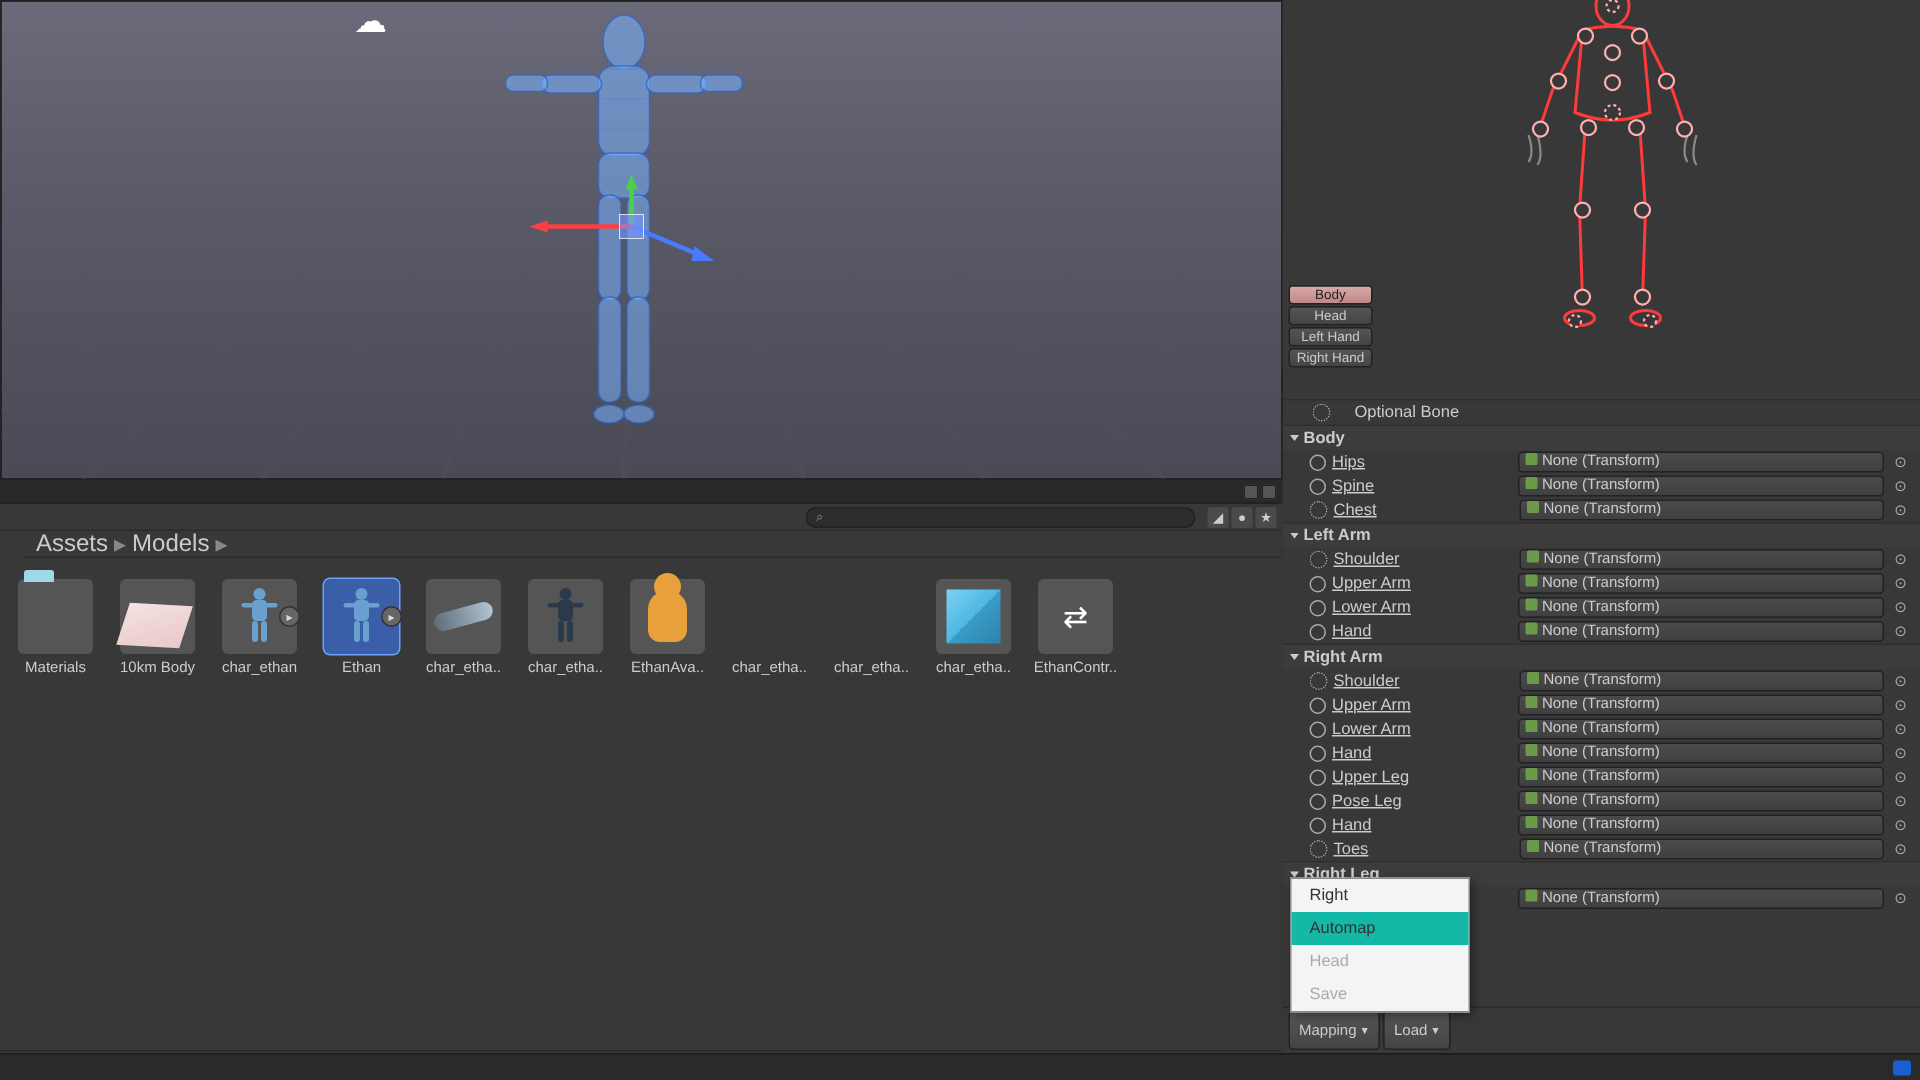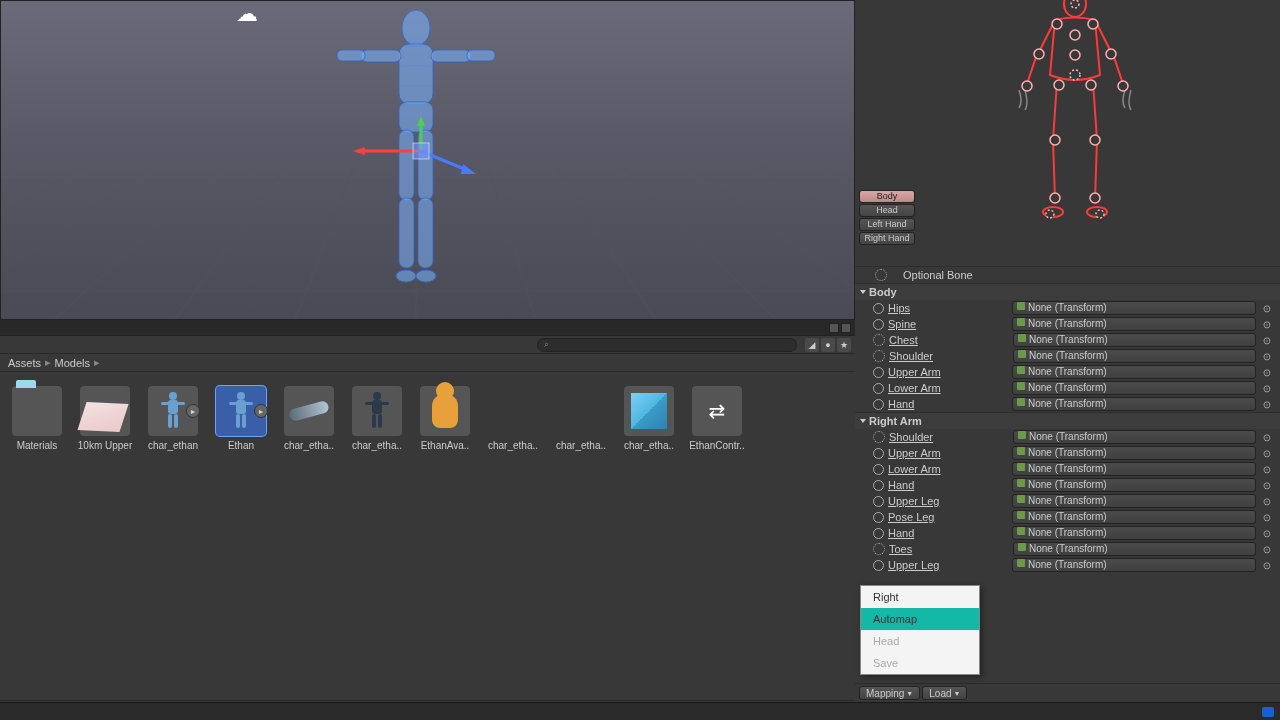--- a/index.html
+++ b/index.html
@@ -25,21 +25,21 @@
 .strip { height: 15px; background: #282828; display:flex; align-items:center; justify-content:flex-end; gap:2px; padding:0 4px;}
 .strip .mini-btn { width: 10px; height: 10px; background:#555; border:1px solid #222;}
 
 
 .project-panel { flex: 1; background: #383838; display: flex; flex-direction: column; border-top: 1px solid #222; }
 .project-toolbar { height: 18px; background: #383838; display: flex; align-items: center; padding: 0 4px; gap: 4px; border-bottom:1px solid #2a2a2a;}
 .search-box { width: 260px; height: 14px; background: #2d2d2d; border: 1px solid #222; border-radius: 7px; margin-left: auto; display:flex; align-items:center; padding:0 6px;}
 .search-box span { color:#888; font-size:9px;}
 .tool-icons { display:flex; gap:2px; margin-left:4px;}
 .tool-icons div { width:14px; height:14px; background:#4a4a4a; border-radius:2px; display:flex; align-items:center; justify-content:center; color:#ccc; font-size:9px;}
-.breadcrumb { height: 18px; background: #383838; display: flex; align-items: center; padding: 0 6px; font-size: 11px; color: #ccc; border-bottom: 1px solid #2a2a2a; }
+.breadcrumb { height: 18px; background: #383838; display: flex; align-items: center; padding: 0 6px; font-size: 16px; color: #ccc; border-bottom: 1px solid #2a2a2a; margin-left: 16px; }
 .breadcrumb span { margin: 0 2px; }
 .crumb-sep { color:#888; }
 
 .asset-grid { flex: 1; background: #383838; padding: 14px 12px; display: flex; gap: 18px; align-items: flex-start; position:relative; }
 .asset { width: 50px; display: flex; flex-direction: column; align-items: center; }
 .asset .thumb { width: 50px; height: 50px; background: #555; border-radius: 4px; display: flex; align-items: center; justify-content: center; position:relative; }
 .asset .thumb.selected { background:#3a5fa8; box-shadow:0 0 0 1px #6ea0ff;}
 .asset .label { font-size: 10px; color: #ccc; margin-top: 4px; text-align: center; white-space: nowrap; overflow: hidden; text-overflow: ellipsis; width: 60px; }
 .asset .play-badge { position:absolute; right:-2px; top:18px; width:14px; height:14px; border-radius:50%; background:#666; border:1px solid #333; display:flex; align-items:center; justify-content:center; color:#ddd; font-size:8px;}
 
@@ -78,21 +78,21 @@
 .group-header{display:flex;align-items:center;padding:2px 6px;font-weight:bold;background:#3c3c3c;border-top:1px solid #2e2e2e;}
 .tri{display:inline-block;width:0;height:0;border-left:4px solid #ccc;border-top:3px solid transparent;border-bottom:3px solid transparent;margin-right:4px;transform:rotate(90deg);}
 .bone-row{display:flex;align-items:center;padding:1px 6px 1px 18px;gap:4px;}
 .bone-row .bone-label{width:120px;text-decoration:underline;}
 .transform-field{flex:1;height:14px;background:linear-gradient(#4a4a4a,#404040);border:1px solid #222;border-radius:3px;display:flex;align-items:flex-start;padding:0 4px;font-size:10px;gap:3px;}
 .transform-field .t-icon{width:8px;height:8px;background:#6a9a4a;border-radius:1px;}
 .lock-btn{width:14px;height:14px;display:flex;align-items:center;justify-content:center;color:#aaa;font-size:10px;}
 
 .inspector-footer{ background:#383838; padding:2px 4px; display:flex; flex-direction:column; gap:2px; border-top:1px solid #2a2a2a; position:relative;}
 .tab-row{display:flex;gap:2px;}
-.footer-tab{height:14px;padding:0 6px;font-size:10px;color:#ccc;background:linear-gradient(#555,#444);border:1px solid #222;border-radius:3px;display:flex;align-items:center;}
+.footer-tab{height:14px;padding:12px 6px;font-size:10px;color:#ccc;background:linear-gradient(#555,#444);border:1px solid #222;border-radius:3px;display:flex;align-items:center;}
 .footer-tab .caret{font-size:7px;margin-left:2px;}
 .footer-buttons{margin-left:auto;display:flex;gap:2px;align-self:flex-end;}
 .f-btn{height:16px;padding:0 8px;font-size:10px;color:#ddd;background:linear-gradient(#5a5a5a,#474747);border:1px solid #222;border-radius:3px;display:flex;align-items:center;}
 
 
 .dropdown{position:absolute;left:860px;top:585px;width:120px;background:#f4f4f4;border:1px solid #888;box-shadow:2px 2px 6px rgba(0,0,0,.4);z-index:100;}
 .dropdown-item{padding:5px 12px;font-size:11px;color:#333;}
 .dropdown-item.disabled{color:#aaa;}
 .dropdown-item.hover{background:#14b8a6;}
 
@@ -167,21 +167,21 @@
       </div>
       <div class="asset-grid" id="asset-grid">
           <div class="asset">
             <div class="thumb folder-thumb"></div>
             <div class="label">Materials</div>
           </div>
           <div class="asset">
             <div class="thumb plane-thumb">
               <div></div>
             </div>
-            <div class="label">10km Upper</div>
+            <div class="label">10km Body</div>
           </div>
           <div class="asset">
             <div class="thumb char-thumb">
               <svg viewBox="0 0 32 42">
                 <g fill="#6aa0d0">
                   <circle cx="16" cy="6" r="4"></circle>
                   <rect x="11" y="10" width="10" height="14" rx="3"></rect>
                   <rect x="4" y="12" width="8" height="3" rx="1.5"></rect>
                   <rect x="20" y="12" width="8" height="3" rx="1.5"></rect>
                   <rect x="11" y="24" width="4" height="14" rx="2"></rect>
@@ -337,20 +337,21 @@
         </div>
         <div class="bone-row">
           <span class="dot-icon"></span>
           <span class="bone-label">Chest</span>
           <div class="transform-field">
             <span class="t-icon"></span>
             <span>None (Transform)</span>
           </div>
           <div class="lock-btn">⊙</div>
         </div>
+        <div class="group-header"><span class="tri"></span>Left Arm</div>
         <div class="bone-row">
           <span class="dot-icon"></span>
           <span class="bone-label">Shoulder</span>
           <div class="transform-field">
             <span class="t-icon"></span>
             <span>None (Transform)</span>
           </div>
           <div class="lock-btn">⊙</div>
         </div>
         <div class="bone-row">
@@ -446,20 +447,21 @@
         </div>
         <div class="bone-row">
           <span class="dot-icon"></span>
           <span class="bone-label">Toes</span>
           <div class="transform-field">
             <span class="t-icon"></span>
             <span>None (Transform)</span>
           </div>
           <div class="lock-btn">⊙</div>
         </div>
+        <div class="group-header"><span class="tri"></span>Right Leg</div>
         <div class="bone-row">
           <span class="solid-dot"></span>
           <span class="bone-label">Upper Leg</span>
           <div class="transform-field">
             <span class="t-icon"></span>
             <span>None (Transform)</span>
           </div>
           <div class="lock-btn">⊙</div>
         </div>
       </div>

